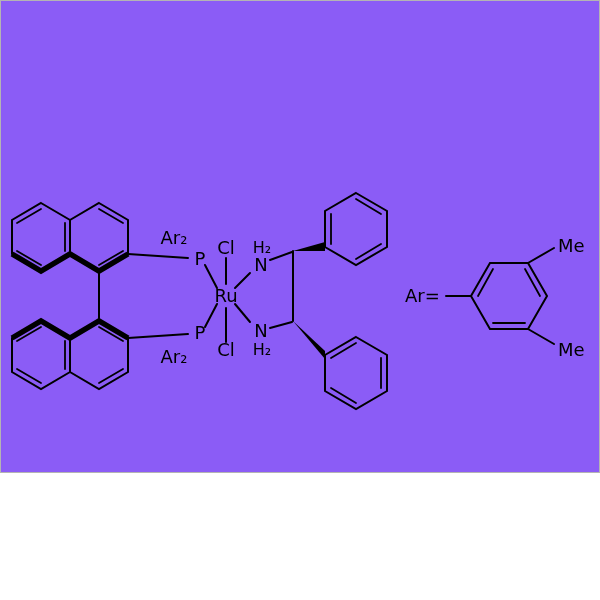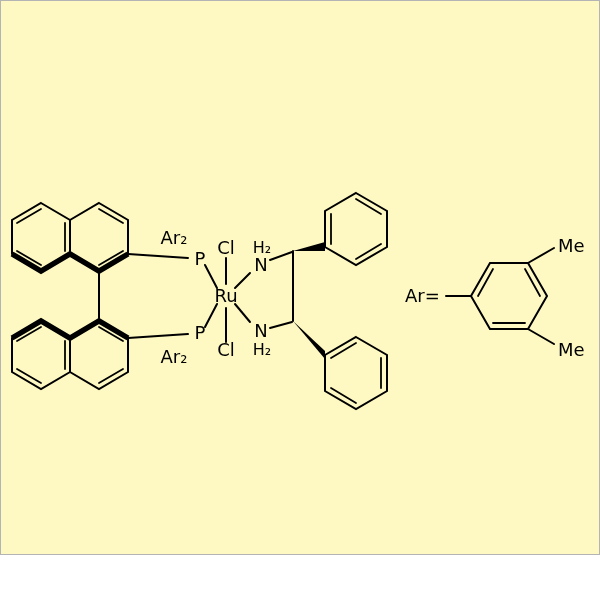--- a/index.html
+++ b/index.html
@@ -1,18 +1,18 @@
 <!DOCTYPE html>
 <html><head>
 <meta charset="utf-8">
 <style>
   html,body{margin:0;padding:0;background:#ffffff;}
   .frame{
-    width:600px;height:555px;box-sizing:border-box;
-    border:1px solid #b4b4b4;background:#fef9c3;position:relative;
+    width:600px;height:473px;box-sizing:border-box;
+    border:1px solid #b4b4b4;background:#8b5cf6;position:relative;
   }
   svg{display:block;}
   svg text{
     font-family:"DejaVu Sans","Liberation Sans",sans-serif;
     fill:#000000;
   }
   .lbl{font-size:18px;}
   .sub{font-size:16px;}
   .anchor-mid{text-anchor:middle;}
   .anchor-start{text-anchor:start;}

